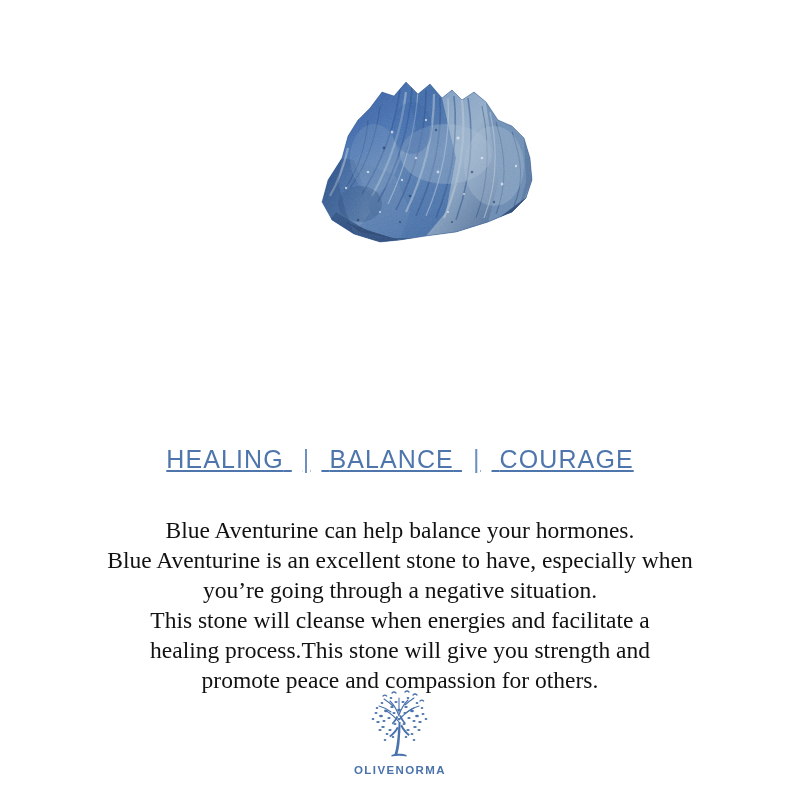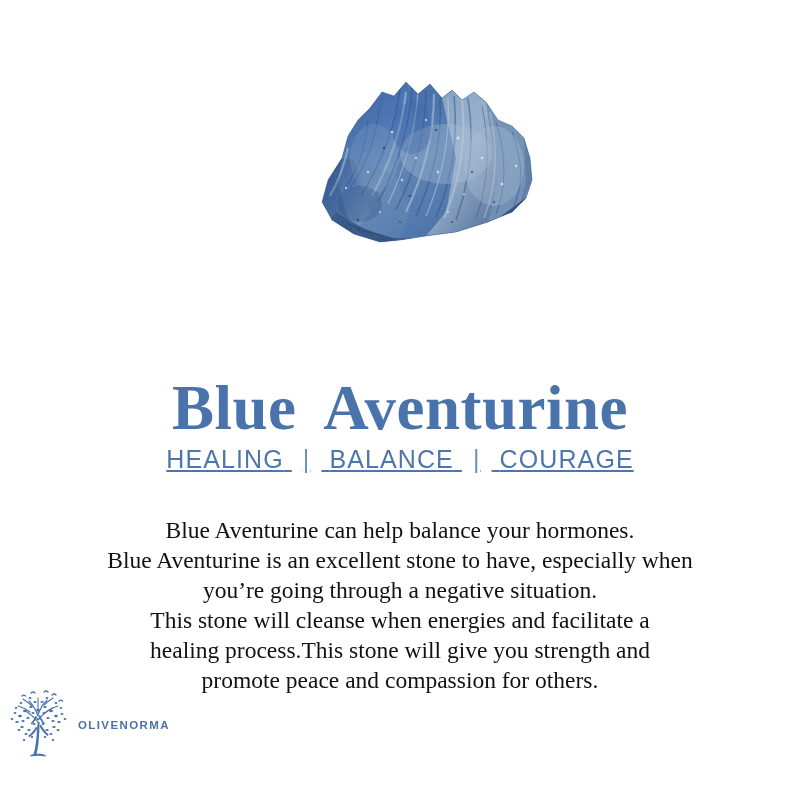--- a/index.html
+++ b/index.html
@@ -97,21 +97,21 @@
     white-space: nowrap;
   }
 
   
   .logo {
     position: absolute;
     top: 686px;
     left: 0;
     width: 800px;
     display: flex;
-    flex-direction: row;
+    flex-direction: column;
     align-items: center;
   }
   .logo-mark {
     width: 78px;
     height: 76px;
     display: block;
   }
   .logo-word {
     margin-top: 2px;
     font-family: "Liberation Sans", sans-serif;
@@ -281,21 +281,20 @@
       <path d="M92,96
                L78,118 L72,140 L82,158 L104,172 L130,180 L150,178
                L176,174 L206,170 L238,160 L262,150 L276,136
                L282,118 L280,96 L274,76 L262,64 L248,58
                L236,40 L224,30 L212,38 L202,28 L192,36
                L180,22 L168,32 L156,20 L144,34 L132,30
                L120,46 L108,58 L98,74 Z" fill="none" stroke="#2a4f86" stroke-width="0.8" opacity="0.5"></path>
     </svg>
   </div>
 
-  <h1 class="title">Blue  Aventurine</h1>
 
   <div class="subtitle">
     <span>HEALING</span>
     <span class="sep">|</span>
     <span>BALANCE</span>
     <span class="sep">|</span>
     <span>COURAGE</span>
   </div>
 
   <div class="body-text">

